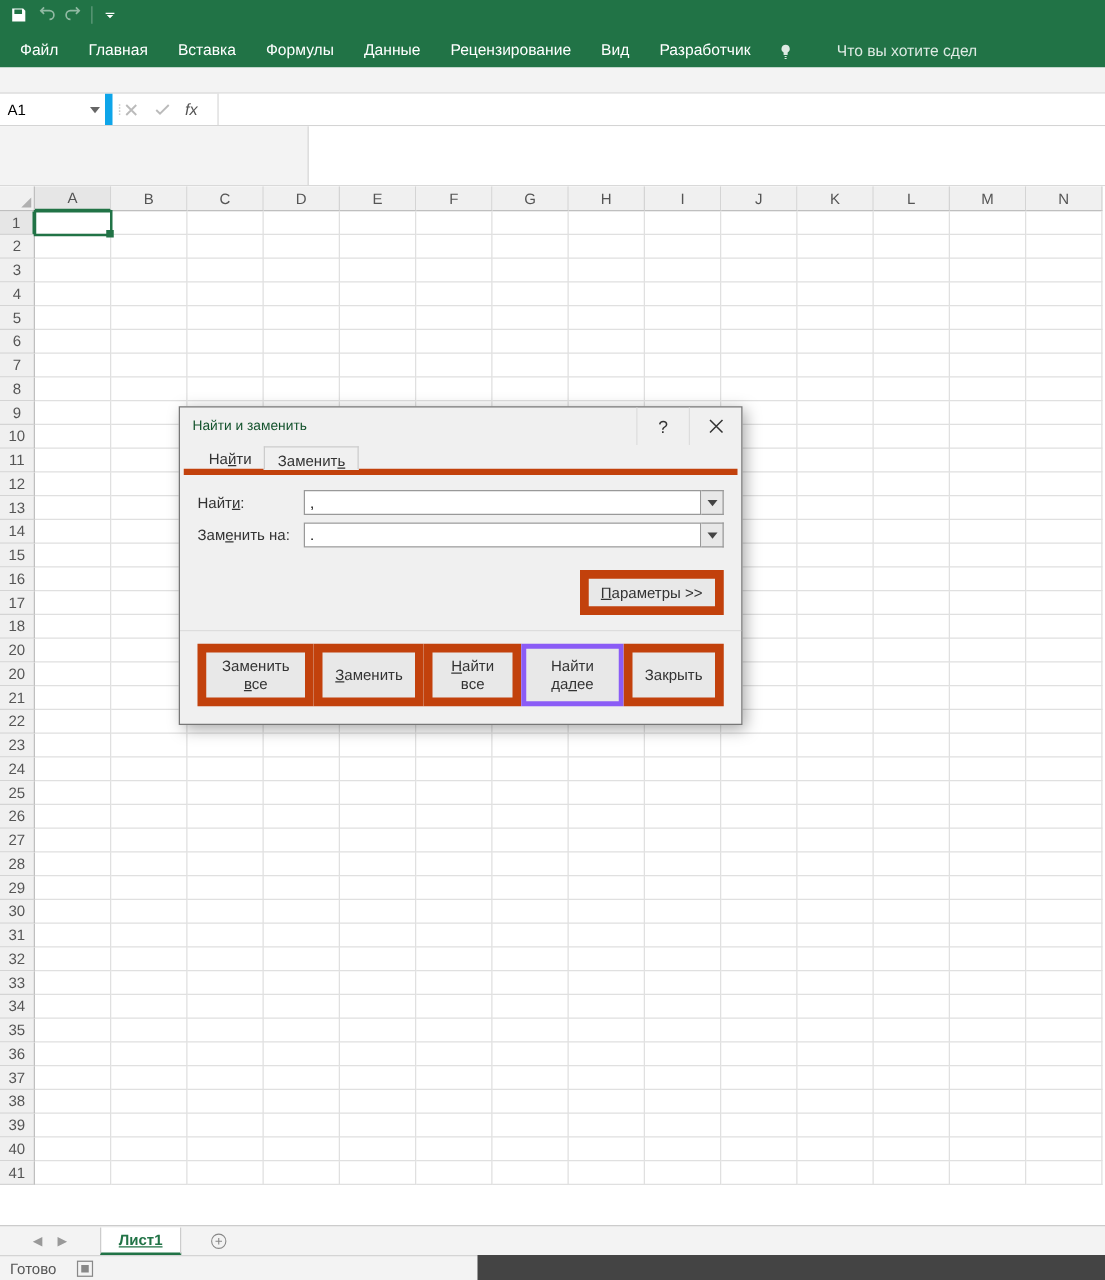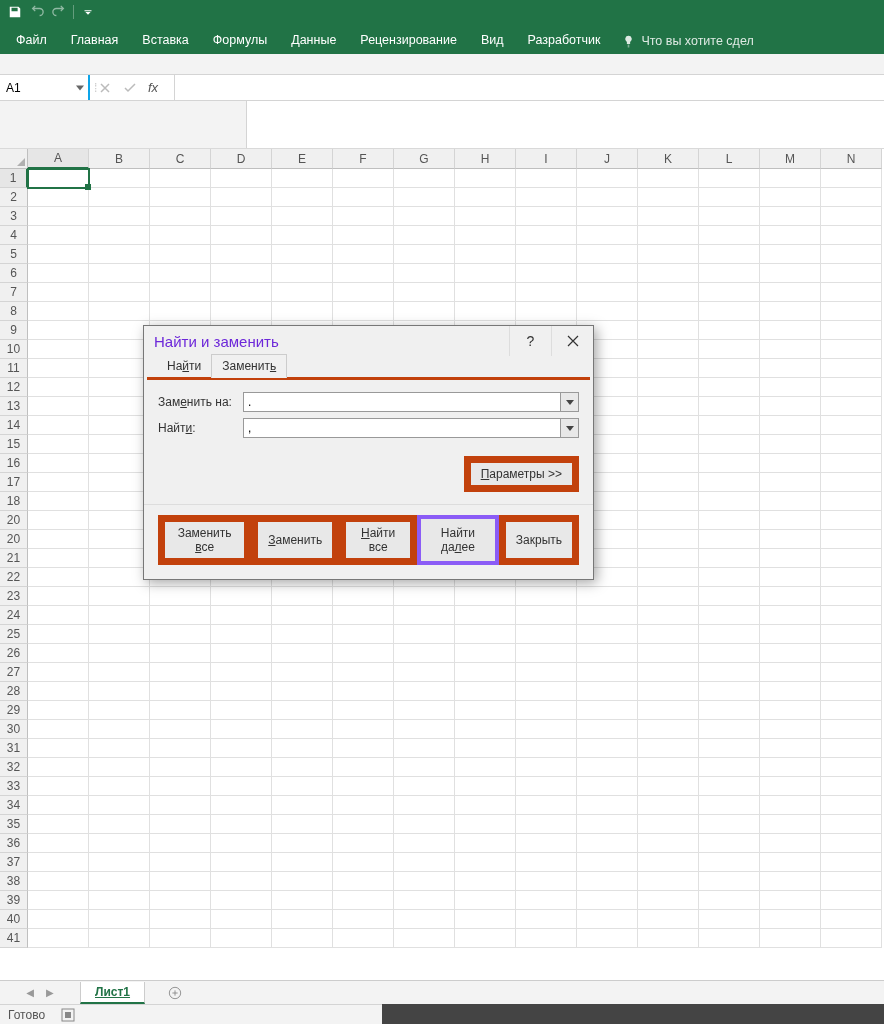--- a/index.html
+++ b/index.html
@@ -8,29 +8,29 @@
 
 .titlebar { background: #217346; height: 24px; display: flex; align-items: center; padding: 0 4px; }
 .titlebar .qat-btn { width: 22px; height: 22px; display: flex; align-items: center; justify-content: center; color: #fff; cursor: pointer; }
 .titlebar .qat-btn svg { width: 14px; height: 14px; }
 .titlebar .qat-btn.dim { opacity: 0.5; }
 .titlebar .sep { width: 1px; height: 14px; background: rgba(255,255,255,0.3); margin: 0 3px; }
 
 
 .ribbon-tabs { background: #217346; height: 30px; display: flex; align-items: flex-end; padding: 0 4px; }
 .ribbon-tab { color: #fff; padding: 6px 12px 7px 12px; font-size: 12.5px; cursor: pointer; white-space: nowrap; }
-.tell-me { display: flex; align-items: center; color: #fff; font-size: 12.5px; padding: 6px 10px; opacity: 0.85; }
+.tell-me { display: flex; align-items: center; color: #fff; font-size: 12.5px; padding: 6px 10px; opacity: 0.85; gap: 28px; }
 .tell-me svg { width: 13px; height: 13px; margin-right: 6px; }
 
 
 .ribbon-body { background: #f3f3f3; height: 21px; border-bottom: 1px solid #d4d4d4; }
 
 
 .formula-row { height: 26px; background: #fff; border-bottom: 1px solid #d4d4d4; display: flex; align-items: stretch; }
-.namebox { width: 90px; border-right: 2px solid #0ea5e9; display: flex; align-items: center; padding: 0 6px; position: relative; }
+.namebox { width: 90px; border-right: 6px solid #0ea5e9; display: flex; align-items: center; padding: 0 6px; position: relative; }
 .namebox input { border: none; width: 60px; font-size: 12px; outline: none; }
 .namebox .dd { position: absolute; right: 4px; top: 50%; transform: translateY(-50%); width: 0; height: 0; border-left: 4px solid transparent; border-right: 4px solid transparent; border-top: 5px solid #666; }
 .fx-controls { display: flex; align-items: center; border-right: 1px solid #d4d4d4; padding: 0 4px; gap: 2px; }
 .fx-btn { width: 22px; height: 22px; display: flex; align-items: center; justify-content: flex-start; color: #888; }
 .fx-btn.fx { color: #555; font-style: italic; font-family: serif; font-size: 13px; }
 .formula-input { flex: 1; border: none; padding: 0 6px; outline: none; }
 
 
 .below-formula { height: 48px; background: #f3f3f3; border-bottom: 1px solid #d9d9d9; position: relative; }
 .below-formula .white-strip { position: absolute; left: 246px; right: 0; top: 0; bottom: 0; background: #fff; border-left: 1px solid #d4d4d4; }
@@ -56,24 +56,24 @@
 .sheet-add { width: 24px; height: 24px; display: flex; align-items: center; justify-content: center; color: #666; margin-left: 18px; }
 .sheet-add svg { width: 14px; height: 14px; }
 
 
 .statusbar { position: absolute; bottom: 0; left: 0; right: 0; height: 20px; background: #f3f3f3; border-top: 1px solid #d4d4d4; display: flex; align-items: center; padding: 0 8px; font-size: 12px; color: #555; }
 .statusbar .sb-right { position: absolute; right: 0; bottom: 0; width: 502px; height: 20px; background: #444; }
 .macro-icon { margin-left: 16px; width: 14px; height: 14px; }
 
 
 .dialog { position: absolute; left: 143px; top: 325px; width: 451px; background: #f0f0f0; border: 1px solid #777; box-shadow: 3px 3px 12px rgba(0,0,0,0.35); }
-.dlg-title { height: 30px; display: flex; align-items: center; padding-left: 10px; font-size: 15px; color: #6d28d9; }
+.dlg-title { height: 30px; display: flex; align-items: center; padding-left: 10px; font-size: 11px; color: #14532d; }
 .dlg-ctrls { position: absolute; right: 0; top: 0; display: flex; }
 .dlg-ctrl { width: 42px; height: 30px; display: flex; align-items: center; justify-content: center; font-size: 14px; color: #333; cursor: pointer; border-left: 1px solid #ddd; }
-.dlg-tabs { display: flex; padding: 0 10px; height: 24px; align-items: flex-end; border-bottom: 3px solid #c2410c; margin: 0 3px; }
+.dlg-tabs { display: flex; padding: 0 10px; height: 24px; border-bottom: 5px solid #c2410c; margin: 0 3px; }
 .dlg-tab { padding: 4px 10px; font-size: 12px; color: #333; cursor: pointer; }
 .dlg-tab .u { text-decoration: underline; }
 .dlg-tab.active { background: #f0f0f0; border: 1px solid #ccc; border-bottom: 1px solid #f0f0f0; position: relative; top: 1px; }
 .dlg-body { padding: 12px 14px 8px 14px; }
 .dlg-row { display: flex; align-items: center; margin-bottom: 6px; }
 .dlg-label { width: 85px; font-size: 12px; color: #333; }
 .dlg-label .u { text-decoration: underline; }
 .dlg-combo { flex: 1; display: flex; }
 .dlg-combo input { flex: 1; border: 1px solid #999; height: 20px; padding: 0 4px; font-size: 12px; outline: none; }
 .dlg-combo .dd-btn { width: 18px; height: 20px; border: 1px solid #999; border-left: none; background: #e8e8e8; display: flex; align-items: center; justify-content: center; }
@@ -826,30 +826,30 @@
           <path stroke="#333" stroke-width="1.2" d="M1 1l10 10M11 1L1 11"></path>
         </svg>
     </div>
   </div>
   <div class="dlg-tabs">
     <div class="dlg-tab">На<span class="u">й</span>ти</div>
     <div class="dlg-tab active">Заменит<span class="u">ь</span></div>
   </div>
   <div class="dlg-body">
     <div class="dlg-row">
-      <div class="dlg-label">Зам<span class="u">е</span>нить на:</div>
+      <div class="dlg-label">Найт<span class="u">и</span>:</div>
       <div class="dlg-combo">
-        <input value="." style="">
+        <input value="," style="">
         <div class="dd-btn"></div>
       </div>
     </div>
     <div class="dlg-row">
-      <div class="dlg-label">Найт<span class="u">и</span>:</div>
+      <div class="dlg-label">Зам<span class="u">е</span>нить на:</div>
       <div class="dlg-combo">
-        <input value="," style="">
+        <input value="." style="">
         <div class="dd-btn"></div>
       </div>
     </div>
     <div class="dlg-params">
       <button class="dlg-btn"><span class="u">П</span>араметры &gt;&gt;</button>
     </div>
   </div>
   <div class="dlg-footer">
     <button class="dlg-btn">Заменить <span class="u">в</span>се</button>
     <button class="dlg-btn"><span class="u">З</span>аменить</button>

